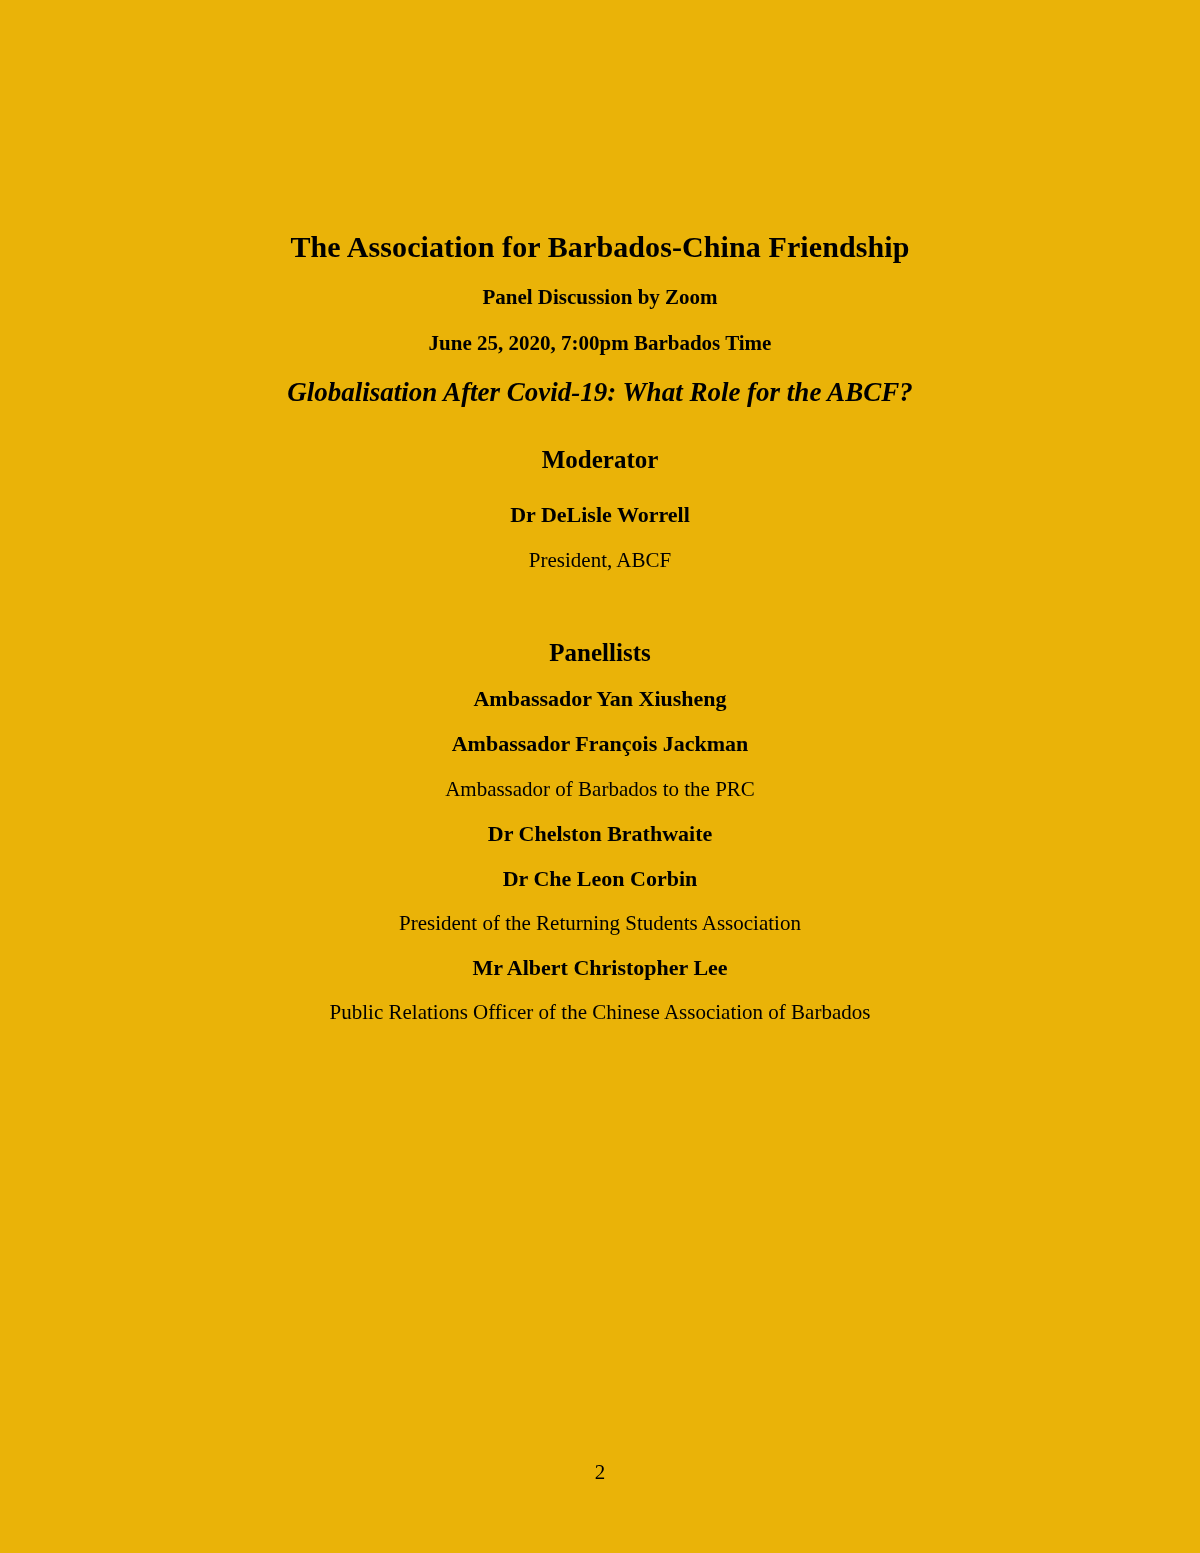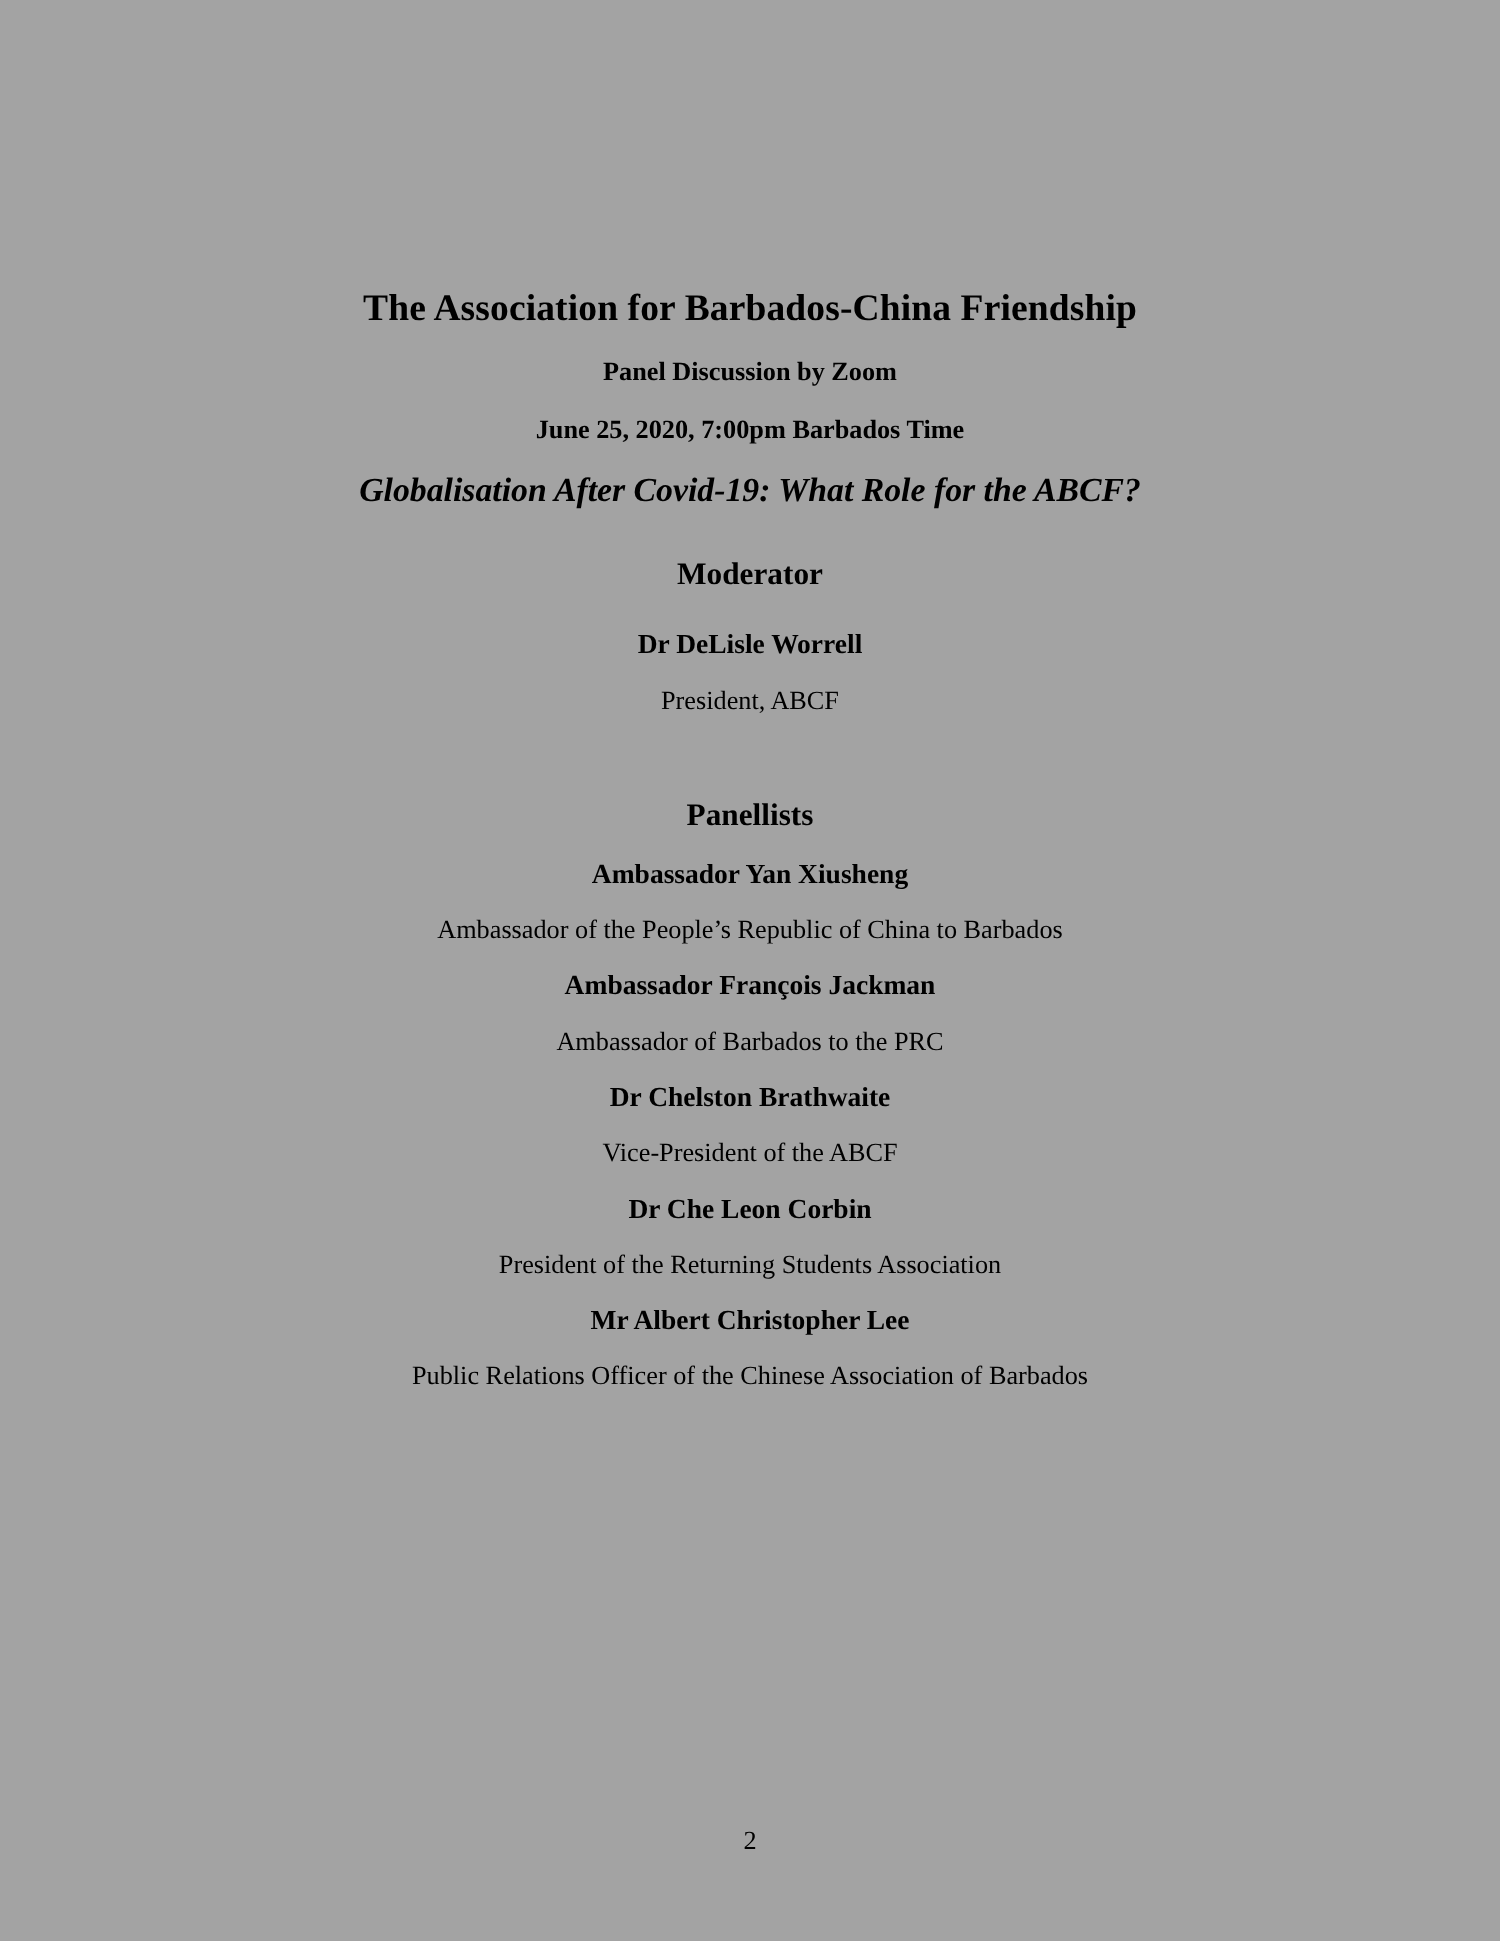--- a/index.html
+++ b/index.html
@@ -4,21 +4,21 @@
 <style>
   html, body {
     margin: 0;
     padding: 0;
     background: #ffffff;
   }
   .page {
     width: 1200px;
     height: 1553px;
     position: relative;
-    background: #a3a3a3;
+    background: #eab308;
     font-family: "Liberation Serif", "DejaVu Serif", serif;
     color: #000000;
     box-sizing: border-box;
     overflow: hidden;
   }
   .content {
     position: absolute;
     left: 0;
     top: 0;
     width: 1200px;
@@ -104,31 +104,29 @@
 
     <div>
       <div class="person-name">Dr DeLisle Worrell</div>
       <div class="person-role">President, ABCF</div>
     </div>
 
     <div class="section-head panellists-head">Panellists</div>
 
     <div class="panellist">
       <div class="person-name">Ambassador Yan Xiusheng</div>
-      <div class="person-role">Ambassador of the People’s Republic of China to Barbados</div>
     </div>
 
     <div class="panellist">
       <div class="person-name">Ambassador François Jackman</div>
       <div class="person-role">Ambassador of Barbados to the PRC</div>
     </div>
 
     <div class="panellist">
       <div class="person-name">Dr Chelston Brathwaite</div>
-      <div class="person-role">Vice-President of the ABCF</div>
     </div>
 
     <div class="panellist">
       <div class="person-name">Dr Che Leon Corbin</div>
       <div class="person-role">President of the Returning Students Association</div>
     </div>
 
     <div class="panellist">
       <div class="person-name">Mr Albert Christopher Lee</div>
       <div class="person-role">Public Relations Officer of the Chinese Association of Barbados</div>

